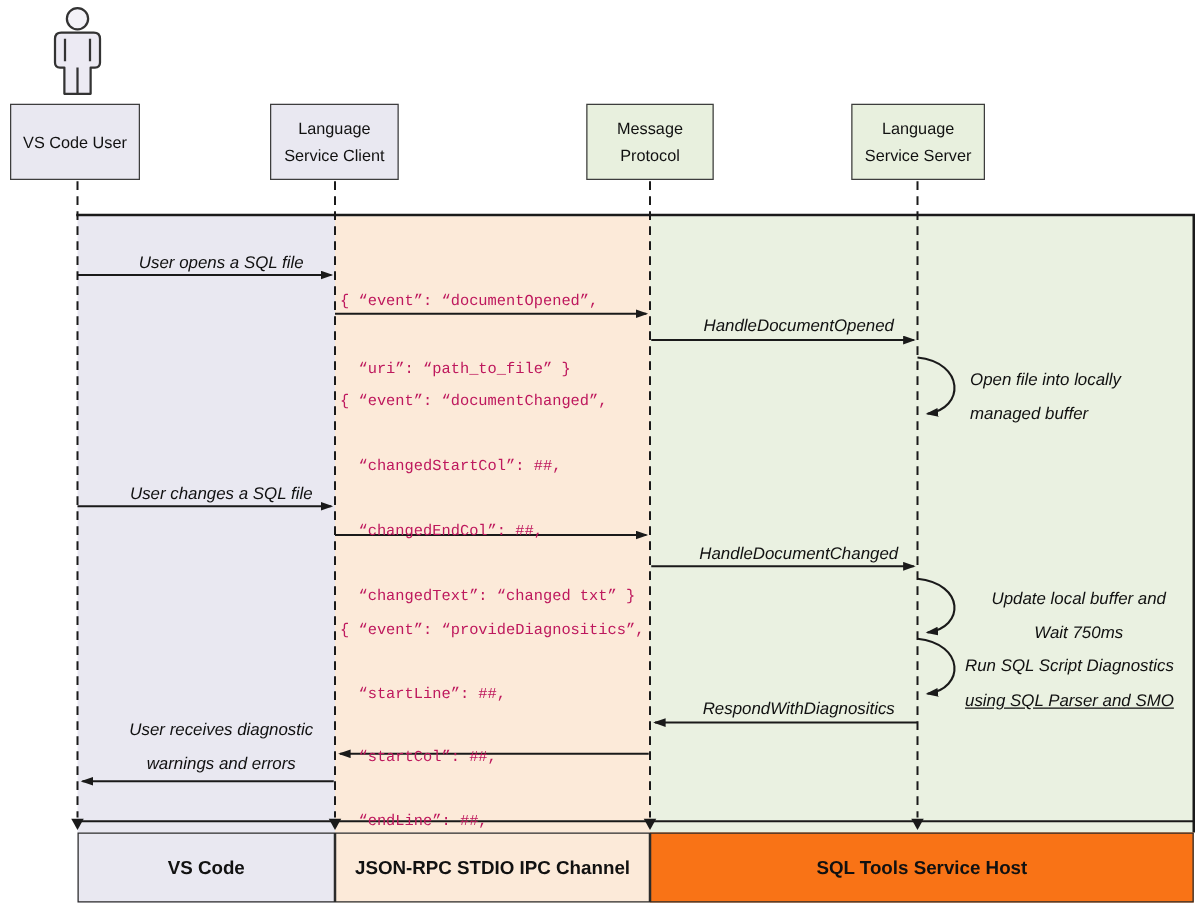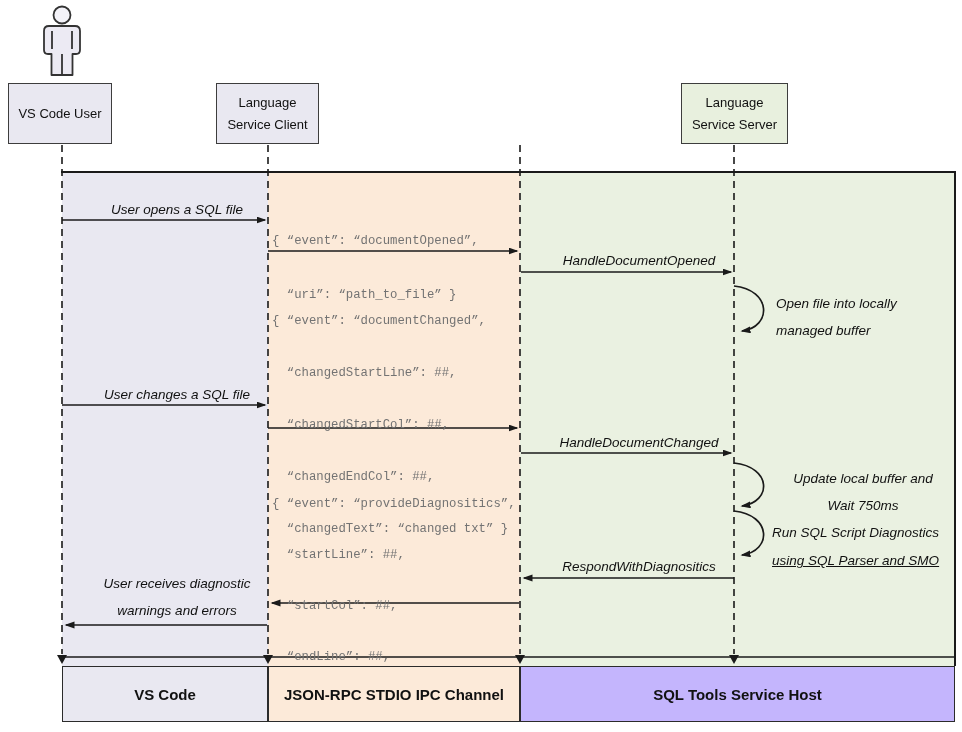--- a/index.html
+++ b/index.html
@@ -20,29 +20,29 @@
         row-gap:9px;font-size:13px;text-align:center;line-height:1;}
   .hbox.lav{background:#e9e8f1;}
   .hbox.grn{background:#e8f0de;}
 
   
   .bbox{position:absolute;top:666px;height:56px;border:1.7px solid #2b2b2b;box-sizing:border-box;
         display:flex;align-items:center;justify-content:center;
         font-size:15px;font-weight:bold;}
   .bbox.lav{background:#e9e8f1;}
   .bbox.pch{background:#fcead9;}
-  .bbox.grn{background:#c4b5fd;}
+  .bbox.grn{background:#f97316;}
 
   
   .lbl{position:absolute;font-style:italic;font-size:13.5px;line-height:1;white-space:nowrap;}
   .lbl.ctr{text-align:center;padding-left:12px;}
 
   
   .mono{position:absolute;font-family:"Liberation Mono",monospace;font-size:12.3px;
-        white-space:pre;color:#737373;}
+        white-space:pre;color:#be185d;}
   .mono div{height:24px;display:flex;align-items:center;}
   .mono.lh26 div{height:26px;}
   .mono.lh23 div{height:23px;}
 </style>
 </head>
 <body>
 
 <div id="canvas">
 
   <div class="lane lane-vscode"></div>
@@ -99,20 +99,24 @@
     </g>
   </svg>
 
   <div class="hbox lav" style="left:8px;width:104px;">
     <span>VS Code User</span>
   </div>
   <div class="hbox lav" style="left:216px;width:103px;">
     <span>Language</span>
     <span>Service Client</span>
   </div>
+  <div class="hbox grn" style="left:469px;width:102px;">
+    <span>Message</span>
+    <span>Protocol</span>
+  </div>
   <div class="hbox grn" style="left:681px;width:107px;">
     <span>Language</span>
     <span>Service Server</span>
   </div>
 
   <div class="lbl ctr" style="left:62px;width:206px;top:203px;">User opens a SQL file</div>
   <div class="lbl ctr" style="left:524px;width:206px;top:254px;">HandleDocumentOpened</div>
   <div class="lbl ctr" style="left:62px;width:206px;top:388px;">User changes a SQL file</div>
   <div class="lbl ctr" style="left:524px;width:206px;top:436px;">HandleDocumentChanged</div>
   <div class="lbl ctr" style="left:524px;width:206px;top:560px;">RespondWithDiagnositics</div>
@@ -126,21 +130,20 @@
   <div class="lbl" style="left:772px;top:526px;">Run SQL Script Diagnostics</div>
   <div class="lbl" style="left:772px;top:554px;text-decoration:underline;">using SQL Parser and SMO</div>
 
   <div class="mono lh26" style="left:272px;top:200px;">
     <div>{ “event”: “documentOpened”,</div>
     <div>  “uri”: “path_to_file” }</div>
   </div>
 
   <div class="mono" style="left:272px;top:281px;">
     <div>{ “event”: “documentChanged”,</div>
-    <div>  “changedStartLine”: ##,</div>
     <div>  “changedStartCol”: ##,</div>
     <div>  “changedEndCol”: ##,</div>
     <div>  “changedText”: “changed txt” }</div>
   </div>
 
   <div class="mono lh23" style="left:272px;top:464px;">
     <div>{ “event”: “provideDiagnositics”,</div>
     <div>  “startLine”: ##,</div>
     <div>  “startCol”: ##,</div>
     <div>  “endLine”: ##,</div>

